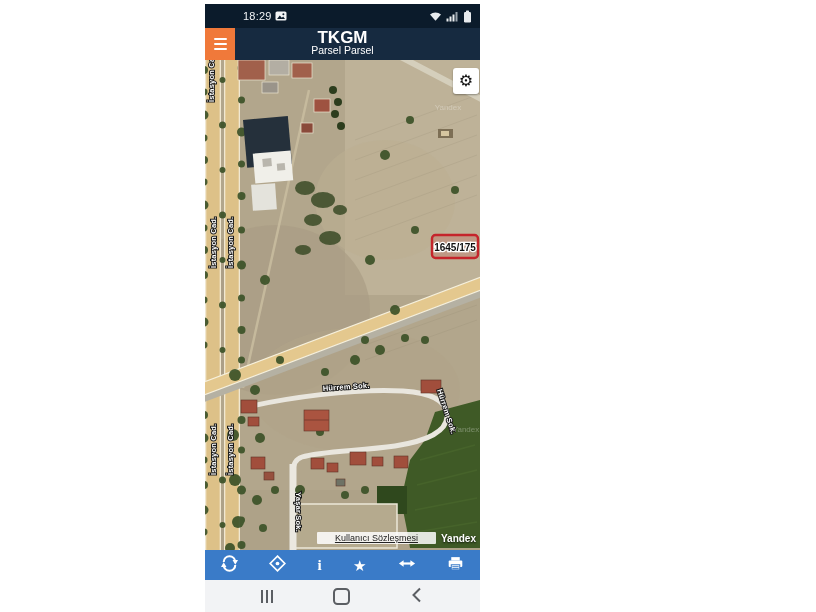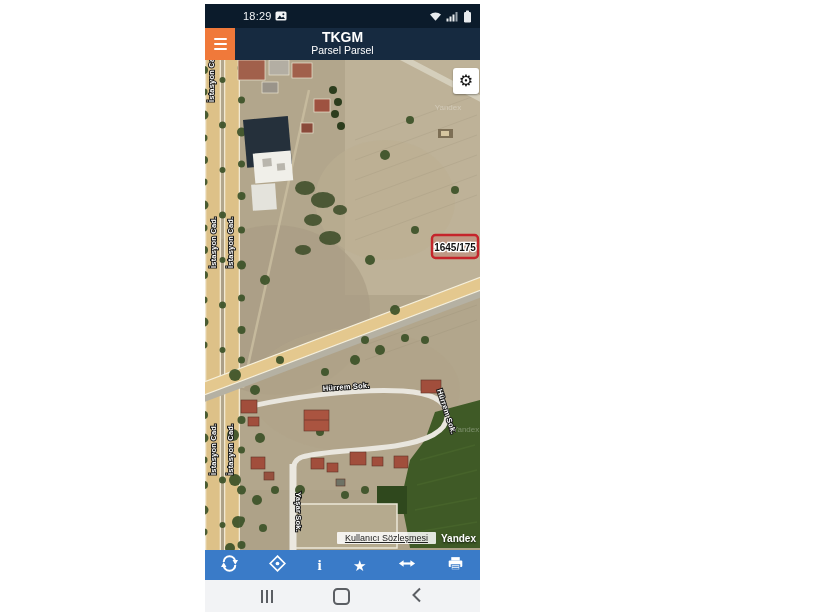--- a/index.html
+++ b/index.html
@@ -16,32 +16,32 @@
   .sb-ic{display:inline-flex;align-items:center;}
 
   
   .header{height:32px;background:#162a40;display:flex;align-items:stretch;position:relative;}
   .menu-btn{width:30px;background:#f0793a;border:none;display:flex;align-items:center;
             justify-content:center;cursor:pointer;padding:0;}
   .hamb{display:flex;flex-direction:column;gap:2.5px;}
   .hamb div{width:13px;height:2.4px;background:#fff;border-radius:1px;}
   .titles{position:absolute;left:0;right:0;top:0;bottom:0;display:flex;flex-direction:column;
           align-items:center;justify-content:center;pointer-events:none;color:#fff;}
-  .app-title{font-size:14px;font-weight:bold;line-height:13px;}
+  .app-title{font-size:17px;font-weight:bold;line-height:13px;}
   .app-sub{font-size:10.5px;line-height:13px;}
 
   
   .map{position:relative;width:275px;height:490px;overflow:hidden;background:#b2a68c;}
   .map svg{display:block;}
   .settings-btn{position:absolute;top:8px;left:248px;width:26px;height:26px;background:#fff;
                 border:none;border-radius:3px;box-shadow:0 1px 2px rgba(0,0,0,.35);
                 display:flex;align-items:center;justify-content:center;cursor:pointer;padding:0;}
   .gear{font-family:"DejaVu Sans",sans-serif;font-size:16px;color:#111;line-height:1;}
   .attrib{position:absolute;bottom:6px;right:4px;display:flex;align-items:center;gap:5px;}
-  .terms{background:rgba(255,255,255,.85);color:#222;font-size:9px;padding:1px 8px;
+  .terms{background:rgba(255,255,255,.85);color:#222;font-size:9px;padding:1px 18px;
          text-decoration:underline;border-radius:1px;cursor:pointer;}
   .provider{color:#fff;font-size:10px;font-weight:bold;text-shadow:0 1px 2px rgba(0,0,0,.8);}
 
   .street{font-size:7.5px;font-weight:bold;fill:#fff;stroke:#1b1b1b;stroke-width:2px;
           paint-order:stroke;letter-spacing:.2px;}
   .parcel-label{font-size:10px;font-weight:bold;fill:#101010;stroke:#fff;stroke-width:2.6px;
           paint-order:stroke;}
   .wmark{font-size:8px;fill:#fff;opacity:.3;}
 
   

